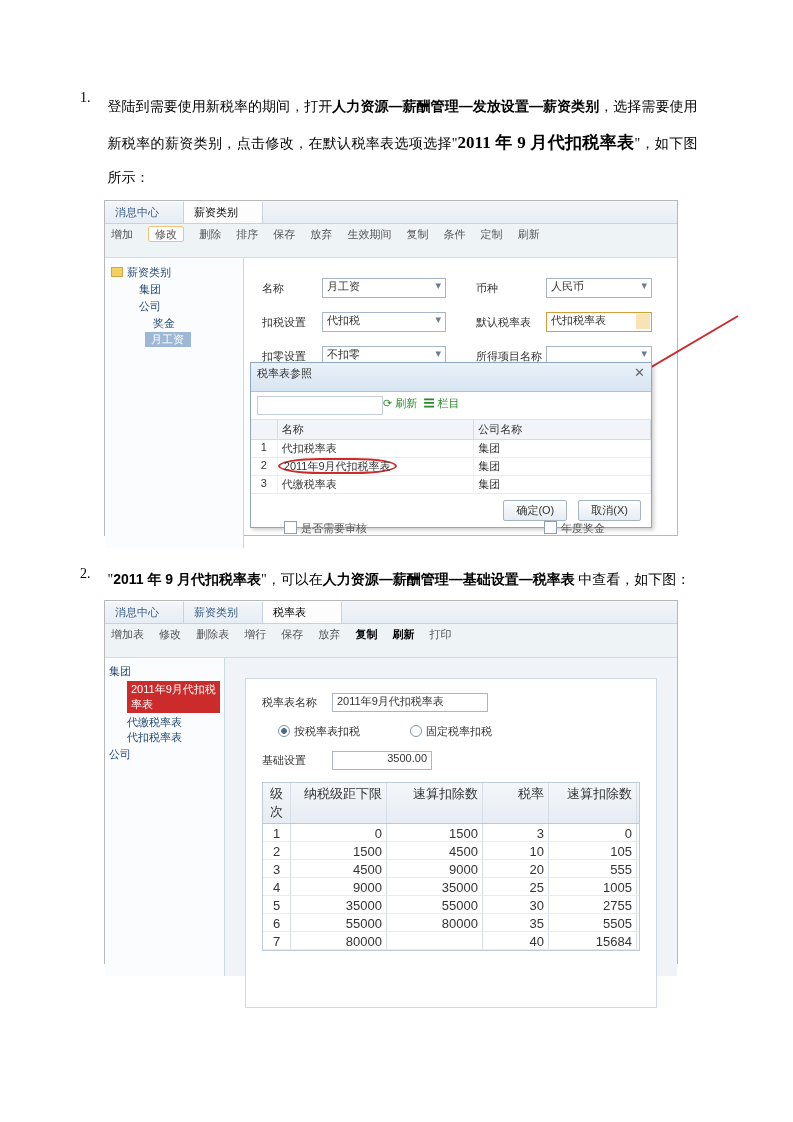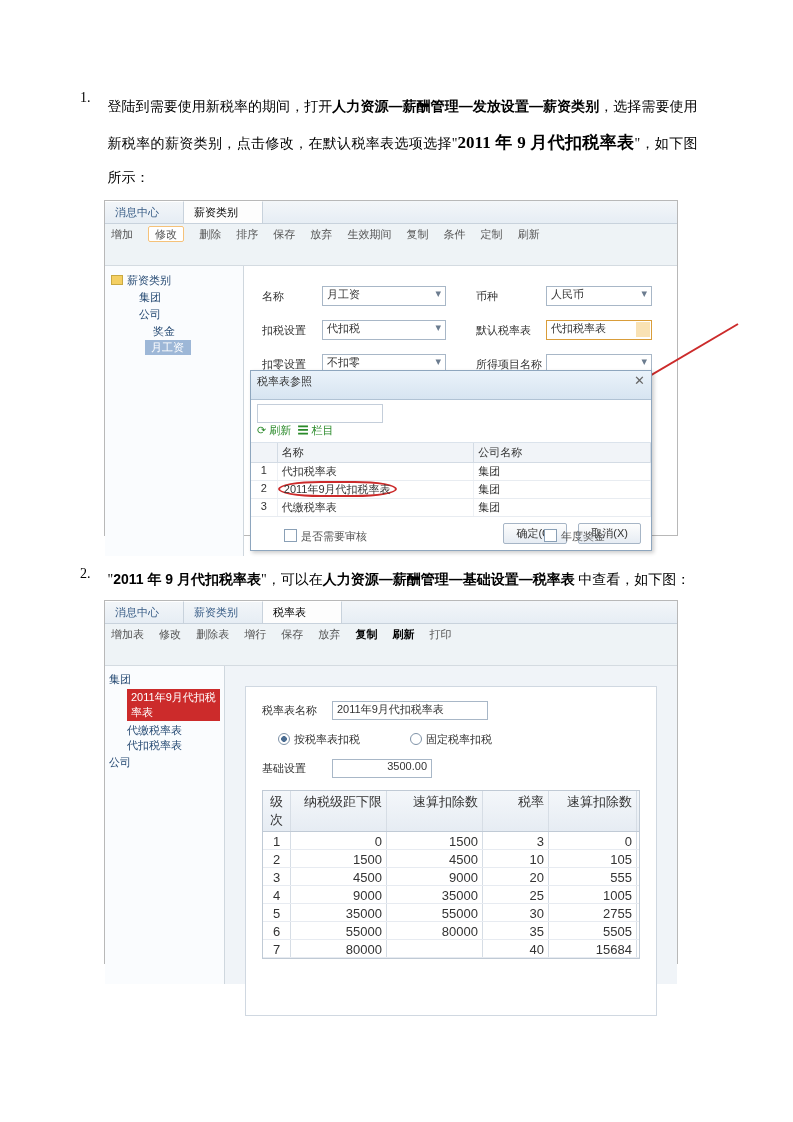--- a/index.html
+++ b/index.html
@@ -39,41 +39,41 @@
     margin-left:24px;
     margin-top:6px;
     background:#fff;
   }
 
   
   .s1{width:572px;height:334px;position:relative;}
   .s1 .tabs{height:22px;background:linear-gradient(#f3f6f9,#e6edf4);border-bottom:1px solid #c8d2dc;display:flex;}
   .tab{min-width:58px;padding:3px 10px 0 10px;border-right:1px solid #c8d2dc;border-top:1px solid #fff;font-size:11px;color:#355a84;white-space:nowrap;}
   .tab.active{background:#fdfdfd;color:#000;}
-  .toolbar{height:22px;background:#eef3f6;border-bottom:1px solid #d4dbe1;padding:3px 6px 16px 6px;color:#555;font-size:11px;}
+  .toolbar{height:22px;background:#eef3f6;border-bottom:1px solid #d4dbe1;padding:3px 6px 8px 6px;color:#555;font-size:11px;}
   .toolbar span{margin-right:12px;}
   .tb-active{background:#fff;border:1px solid #f5c27a;padding:1px 6px;border-radius:2px;}
   .s1body{display:flex;height:290px;}
   .tree{width:130px;background:#fafcfe;border-right:1px solid #cfd7de;padding:6px 4px;font-size:11px;color:#264a73;}
   .tree .node{padding:1px 0 1px 18px;position:relative;}
   .tree .fold::before{content:"";position:absolute;left:2px;top:3px;width:10px;height:8px;background:#f4cf62;border:1px solid #c9a942;}
   .tree .sel{background:#9db7d7;color:#fff;padding-left:6px;margin-left:36px;width:40px;}
   .form{flex:1;padding:20px 18px;position:relative;}
   .row{display:flex;align-items:center;margin-bottom:14px;}
   .lbl{width:60px;color:#333;font-size:11px;}
   .sel-box{width:118px;height:18px;border:1px solid #a8b7c7;background:#fff;font-size:11px;padding-left:4px;position:relative;}
   .sel-box::after{content:"▾";position:absolute;right:4px;top:0;color:#6b7c8f;}
   .lbl2{width:70px;margin-left:30px;font-size:11px;}
   .hl{border:1px solid #d99d3a;background:#fff;width:100px;height:18px;font-size:11px;padding-left:4px;position:relative;}
   .hl::after{content:"";position:absolute;right:1px;top:1px;width:14px;height:15px;background:#f9e2b4;}
   .arrow-svg{position:absolute;left:382px;top:54px;pointer-events:none;}
   .popup{position:absolute;left:6px;top:104px;width:400px;border:1px solid #8ea6be;background:#fff;box-shadow:2px 2px 4px rgba(0,0,0,0.2);}
   .popup-title{background:linear-gradient(#eaf2fa,#d7e4f1);height:22px;border-bottom:1px solid #b0c2d4;padding:3px 6px;font-size:11px;position:relative;}
   .popup-title .x{position:absolute;right:6px;top:2px;font-size:13px;color:#666;}
-  .search-row{padding:4px 6px;border-bottom:1px solid #dbe3ec;display:flex;justify-content:space-between;flex-direction:column;}
+  .search-row{padding:4px 6px;border-bottom:1px solid #dbe3ec;display:flex;}
   .search-row input{width:120px;height:15px;border:1px solid #c4ceda;font-size:11px;}
   .green{color:#2a8a2a;font-size:11px;}
   .mini-th{display:flex;background:#f1f4f8;border-bottom:1px solid #d3dbe4;font-size:11px;}
   .mini-th div{padding:2px 4px;border-right:1px solid #d3dbe4;}
   .mini-tr{display:flex;border-bottom:1px solid #e8ecf1;font-size:11px;height:17px;}
   .mini-tr div{padding:1px 4px;border-right:1px solid #eef1f5;}
   .c0{width:18px;text-align:center;}
   .c1{width:190px;}
   .c2{width:170px;}
   .oval{border:2px solid #cc2b2b;border-radius:50%/70%;padding:0 4px;margin-left:-4px;}

